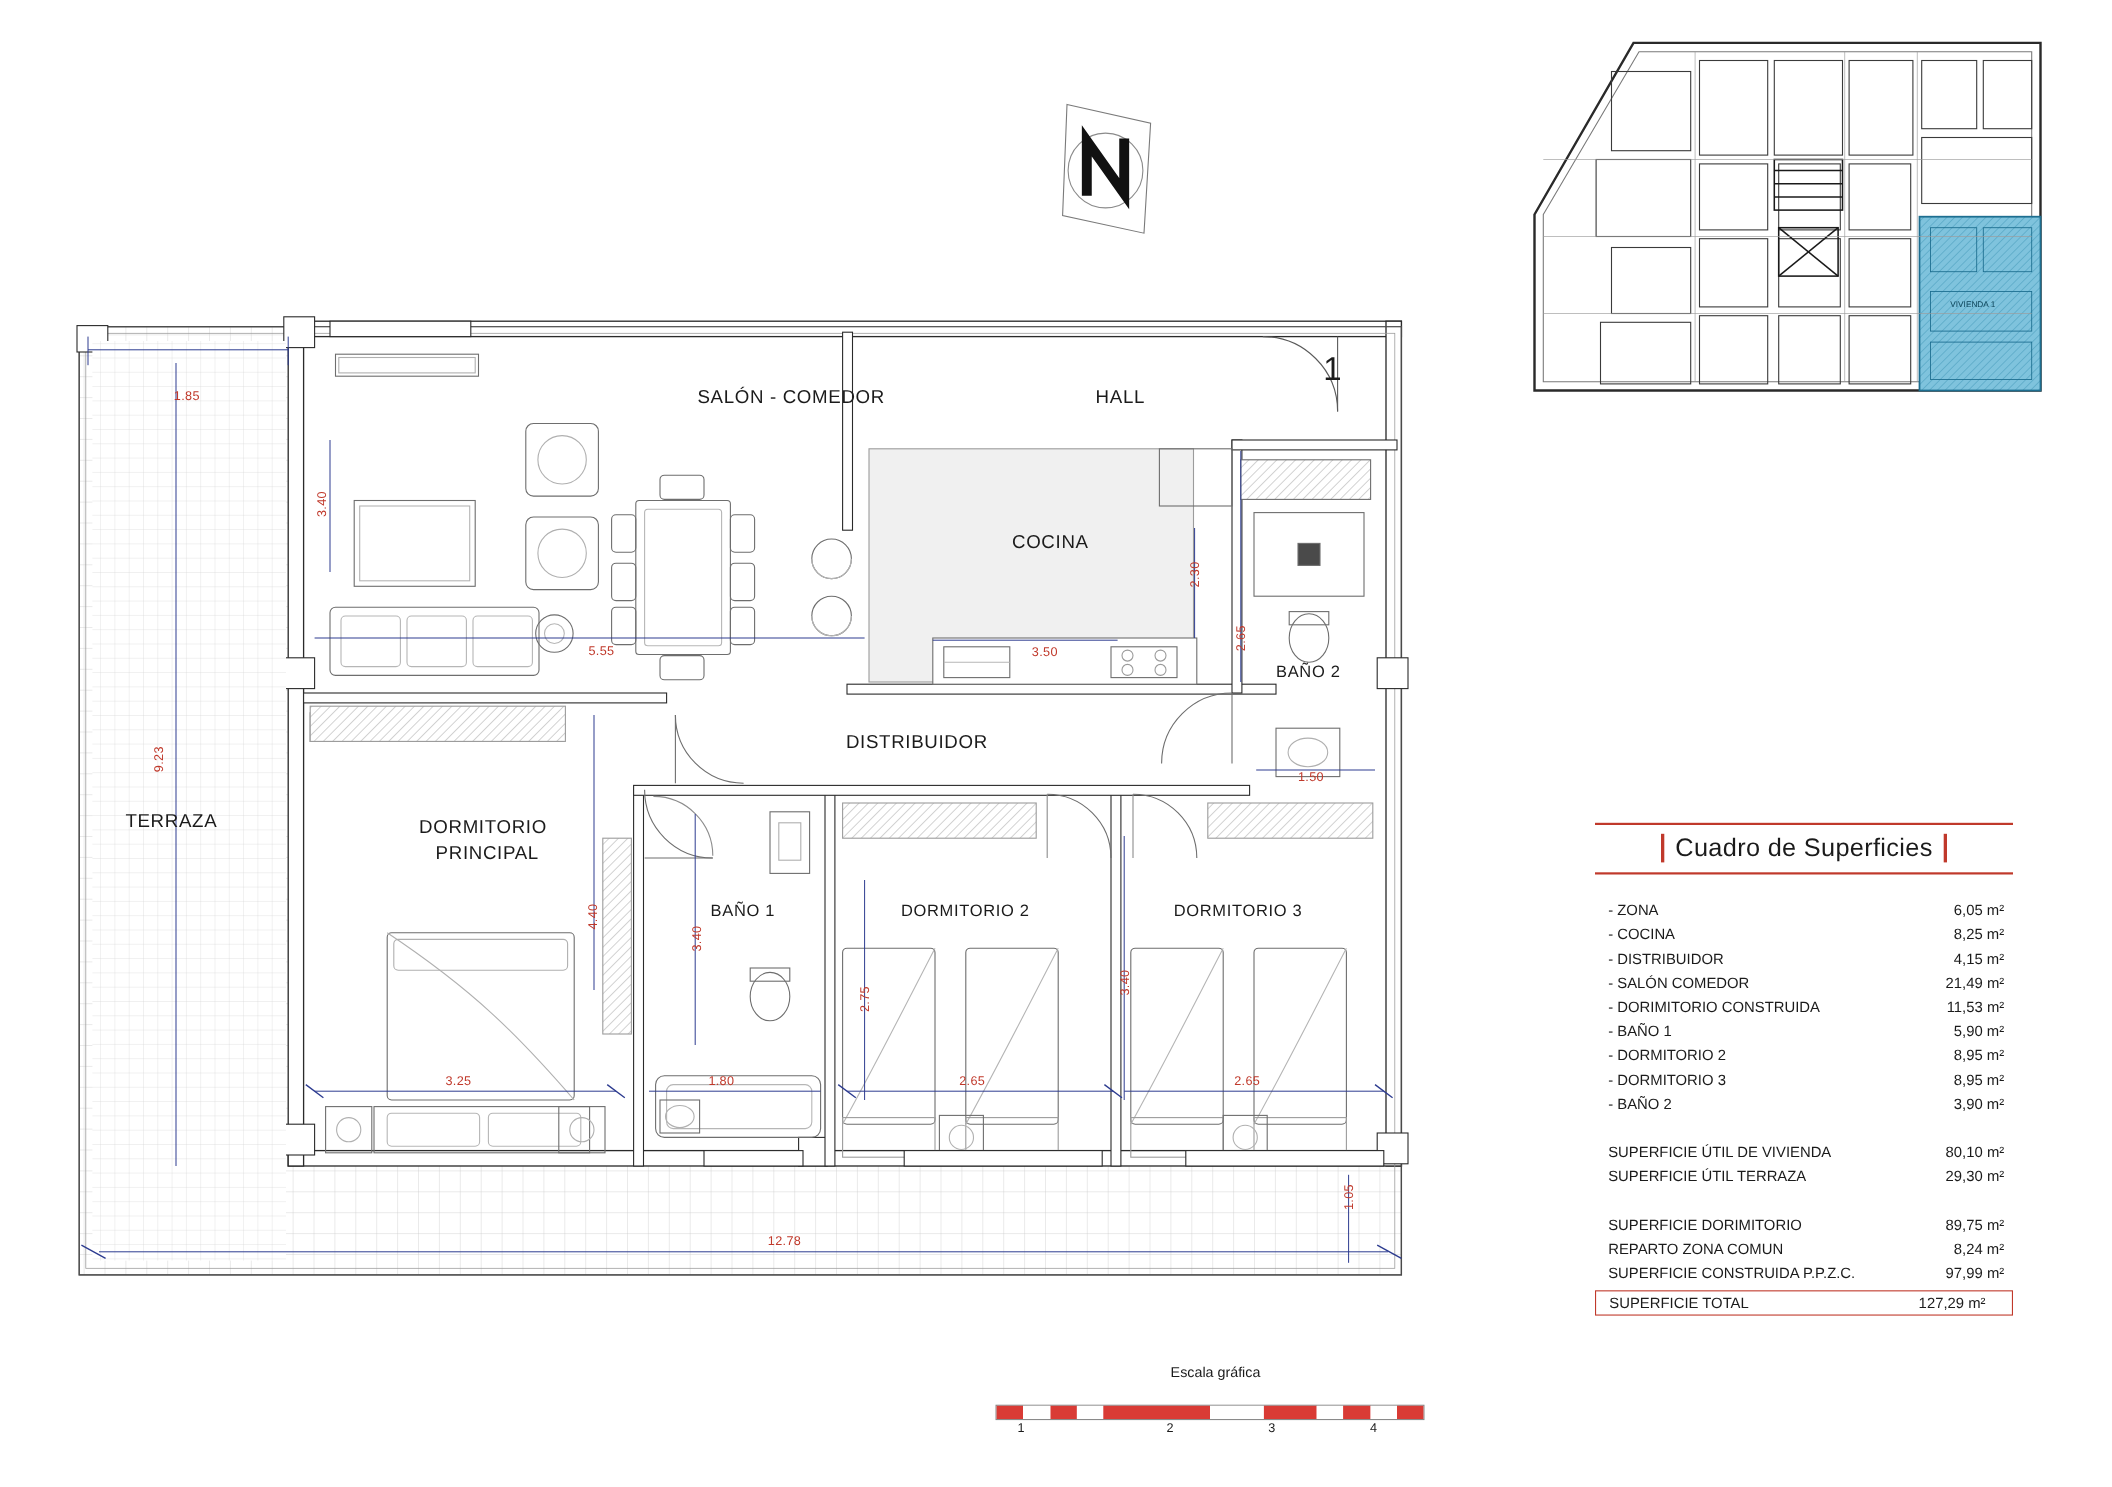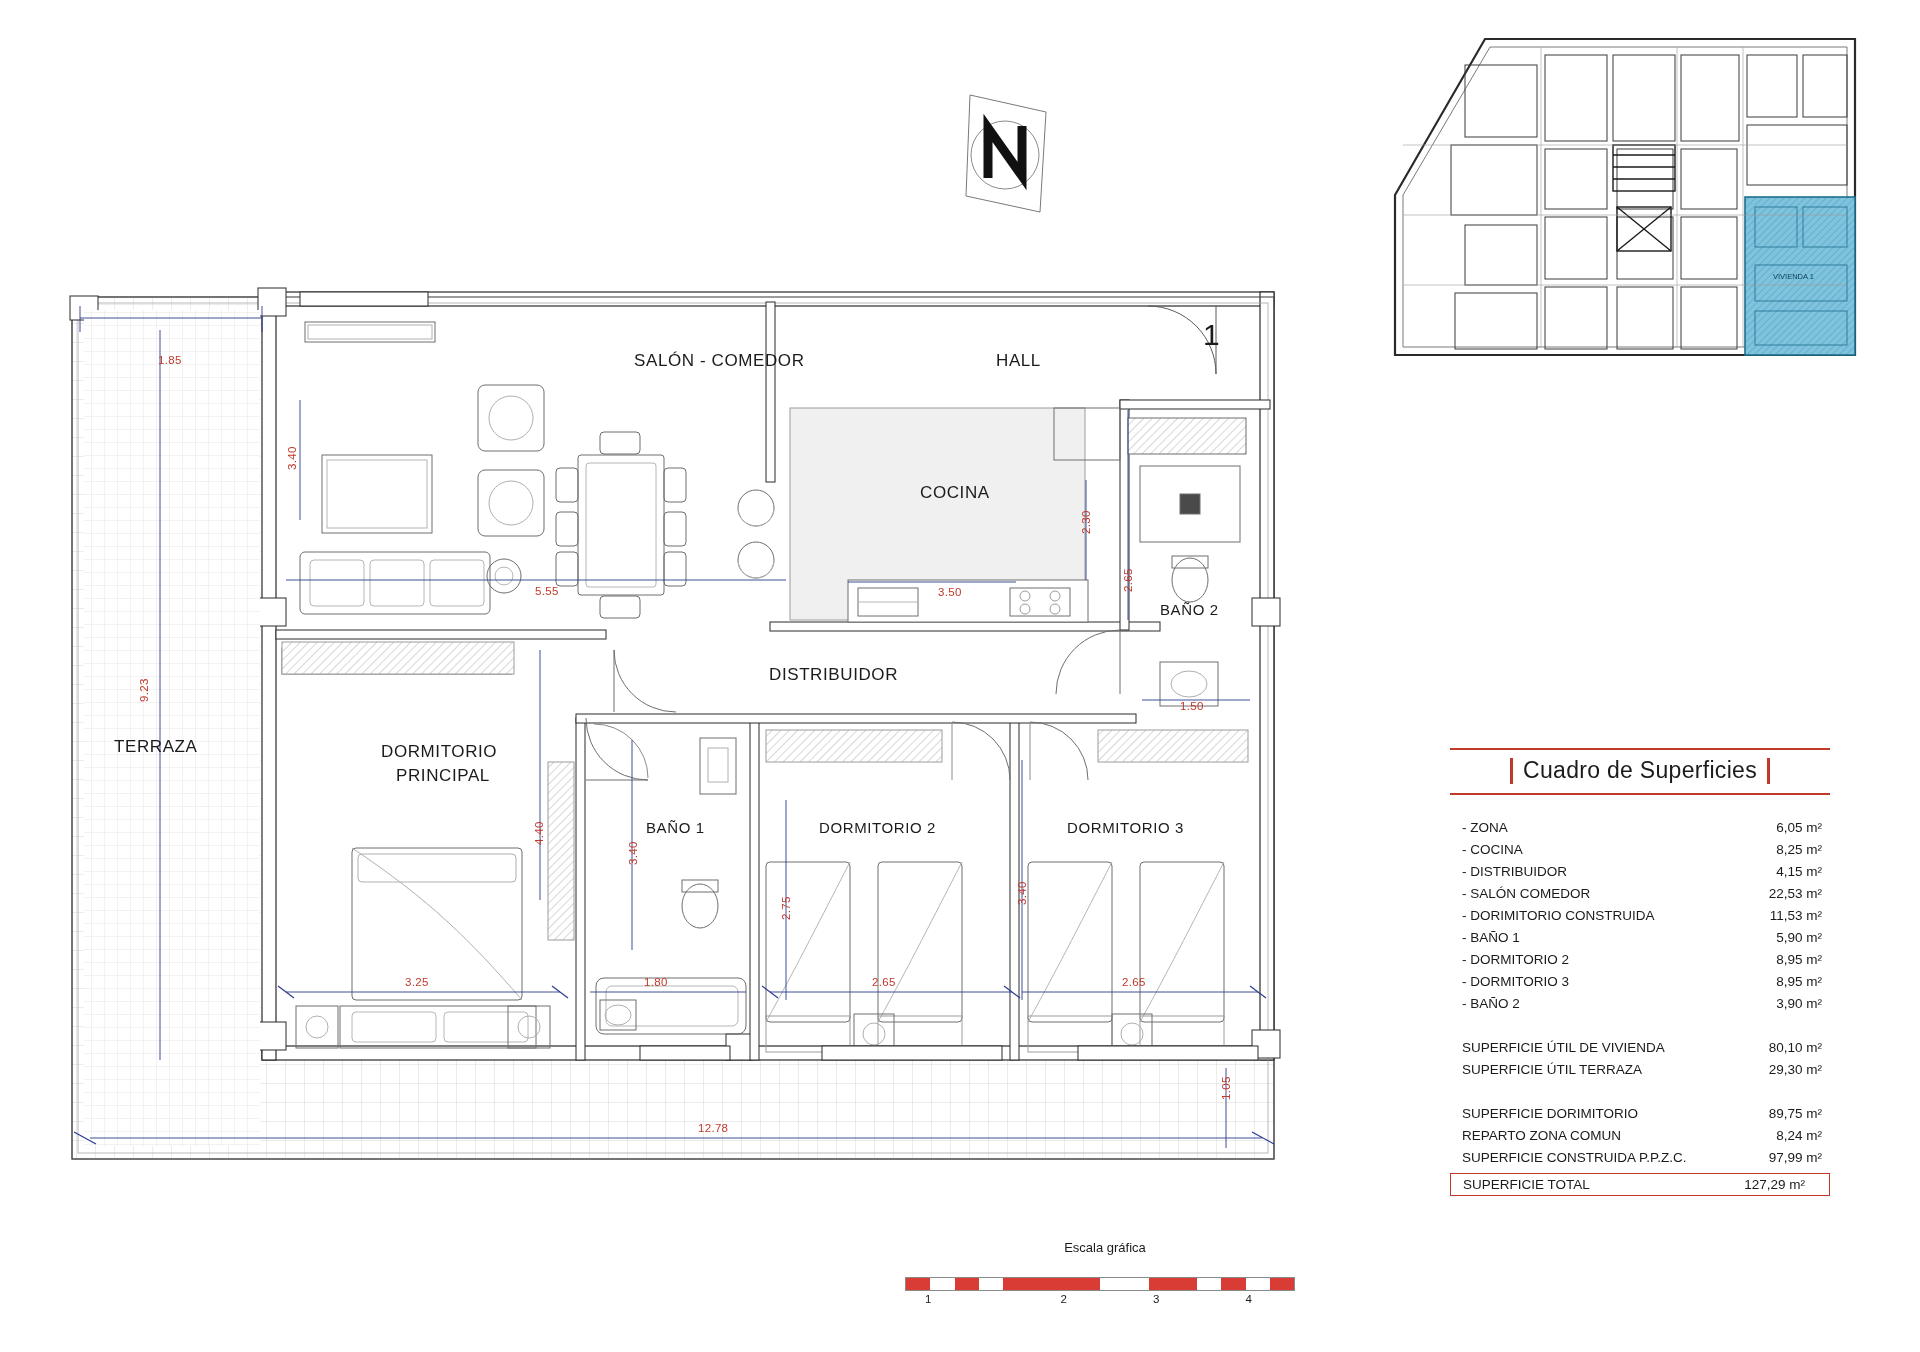--- a/index.html
+++ b/index.html
@@ -483,21 +483,21 @@
     <div class="row">
         <span class="k">- COCINA</span>
         <span class="v">8,25 m²</span>
       </div>
     <div class="row">
         <span class="k">- DISTRIBUIDOR</span>
         <span class="v">4,15 m²</span>
       </div>
     <div class="row">
         <span class="k">- SALÓN COMEDOR</span>
-        <span class="v">22,53 m²</span>
+        <span class="v">21,49 m²</span>
       </div>
     <div class="row">
         <span class="k">- DORIMITORIO CONSTRUIDA</span>
         <span class="v">11,53 m²</span>
       </div>
     <div class="row">
         <span class="k">- BAÑO 1</span>
         <span class="v">5,90 m²</span>
       </div>
     <div class="row">

